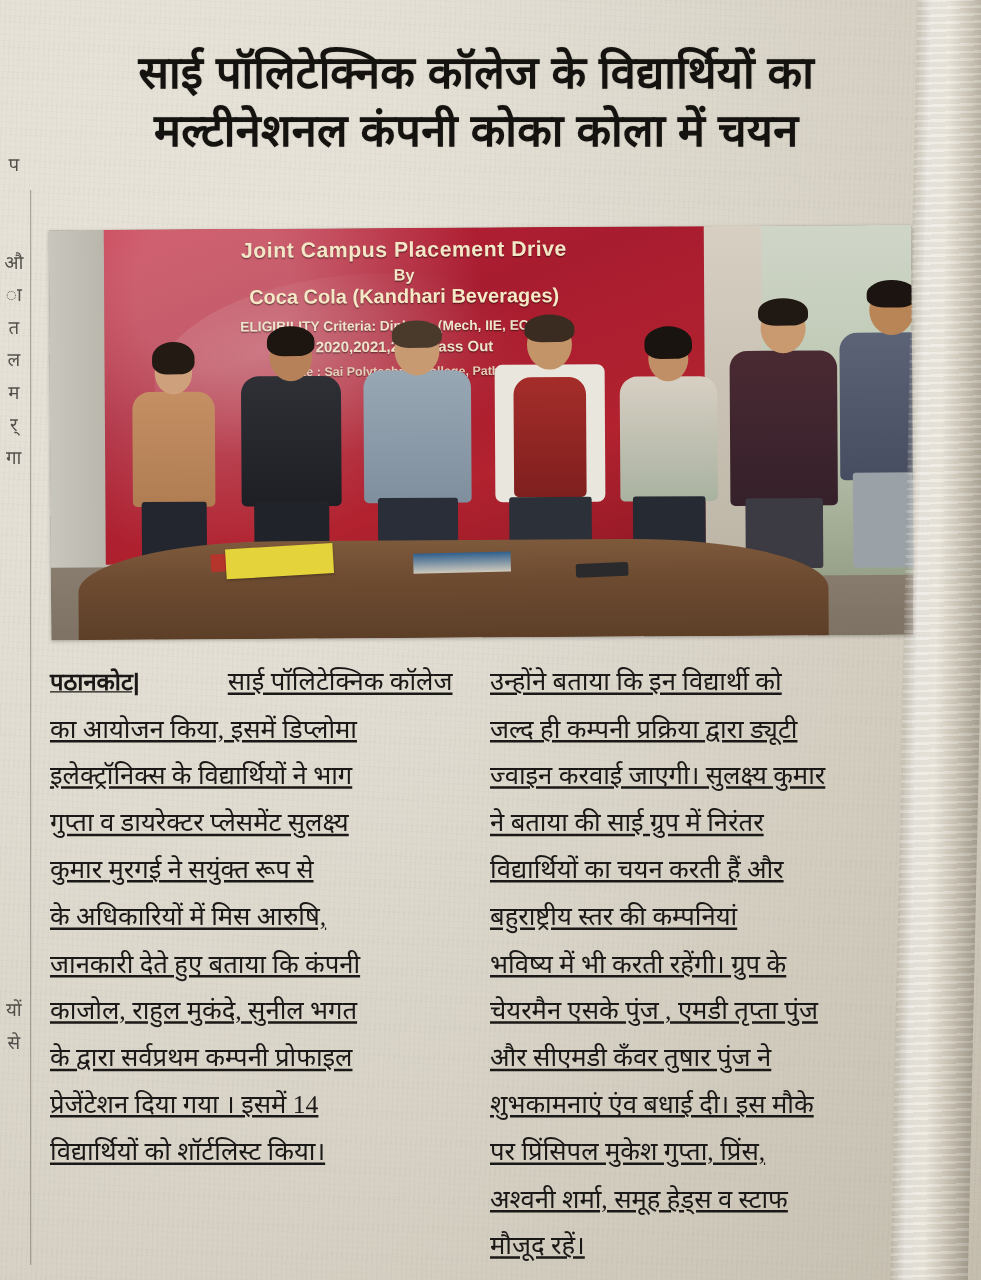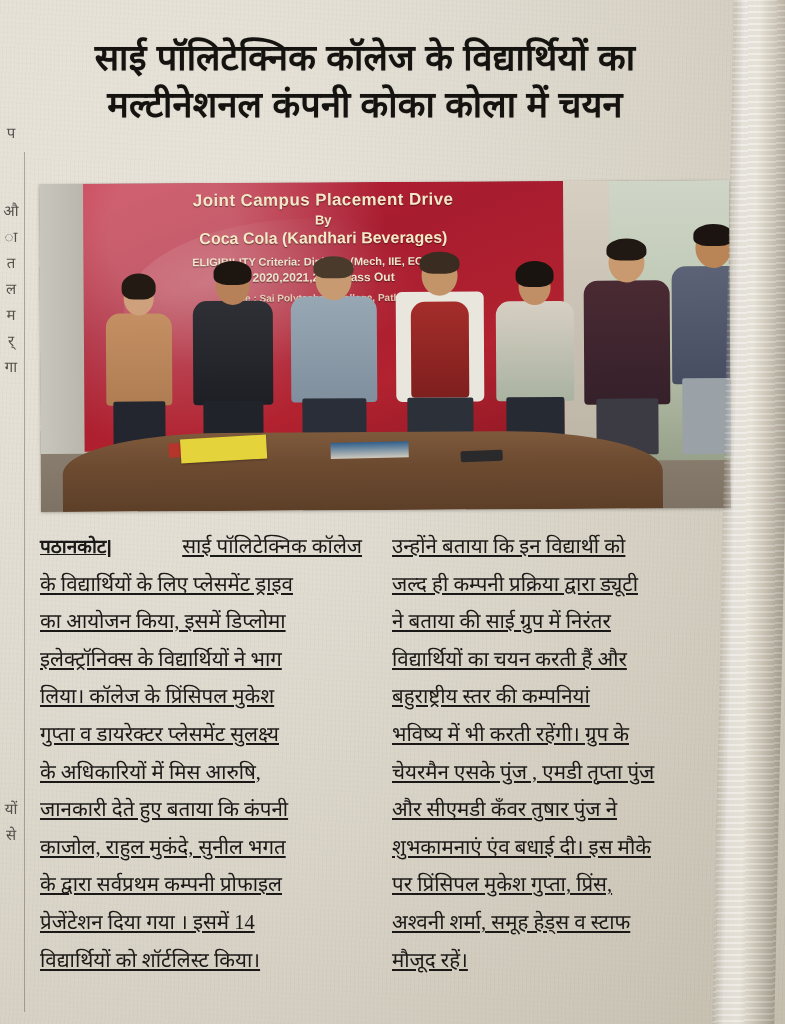--- a/index.html
+++ b/index.html
@@ -85,21 +85,21 @@
     left: 24px;
     top: 152px;
     width: 1px;
     height: 860px;
     background: rgba(60,55,48,0.35);
   }
 
   
   #headline {
     position: absolute;
-    left: 15px;
+    left: 31px;
     top: 34px;
     width: 700px;
   }
   #headline .hl-line {
     display: block;
     font-family: "Liberation Sans", sans-serif;
     font-weight: 700;
     font-size: 36px;
     line-height: 47px;
     color: #15130f;
@@ -329,38 +329,38 @@
     <div class="ph-book"></div>
     <div class="ph-phone"></div>
   </div>
 
   <div class="col" id="col-left">
     <p>
       <span class="ln just">
         <span class="dateline">पठानकोट|</span>
         <span>साई पॉलिटेक्निक कॉलेज</span>
       </span>
-      <span class="ln">के विद्यार्थियों के लिए प्लेसमेंट ड्राइव</span>
       <span class="ln">का आयोजन किया, इसमें डिप्लोमा</span>
       <span class="ln">इलेक्ट्रॉनिक्स के विद्यार्थियों ने भाग</span>
-      <span class="ln">लिया। कॉलेज के प्रिंसिपल मुकेश</span>
       <span class="ln">गुप्ता व डायरेक्टर प्लेसमेंट सुलक्ष्य</span>
+      <span class="ln">कुमार मुरगई ने सयुंक्त रूप से</span>
       <span class="ln">के अधिकारियों में मिस आरुषि,</span>
       <span class="ln">जानकारी देते हुए बताया कि कंपनी</span>
       <span class="ln">काजोल, राहुल मुकंदे, सुनील भगत</span>
       <span class="ln">के द्वारा सर्वप्रथम कम्पनी प्रोफाइल</span>
       <span class="ln">प्रेजेंटेशन दिया गया । इसमें 14</span>
       <span class="ln">विद्यार्थियों को शॉर्टलिस्ट किया।</span>
     </p>
   </div>
 
   <div class="col" id="col-right">
     <p>
       <span class="ln">उन्होंने बताया कि इन विद्यार्थी को</span>
       <span class="ln">जल्द ही कम्पनी प्रक्रिया द्वारा ड्यूटी</span>
+      <span class="ln">ज्वाइन करवाई जाएगी। सुलक्ष्य कुमार</span>
       <span class="ln">ने बताया की साई ग्रुप में निरंतर</span>
       <span class="ln">विद्यार्थियों का चयन करती हैं और</span>
       <span class="ln">बहुराष्ट्रीय स्तर की कम्पनियां</span>
       <span class="ln">भविष्य में भी करती रहेंगी। ग्रुप के</span>
       <span class="ln">चेयरमैन एसके पुंज , एमडी तृप्ता पुंज</span>
       <span class="ln">और सीएमडी कँवर तुषार पुंज ने</span>
       <span class="ln">शुभकामनाएं एंव बधाई दी। इस मौके</span>
       <span class="ln">पर प्रिंसिपल मुकेश गुप्ता, प्रिंस,</span>
       <span class="ln">अश्वनी शर्मा, समूह हेड्स व स्टाफ</span>
       <span class="ln">मौजूद रहें।</span>

